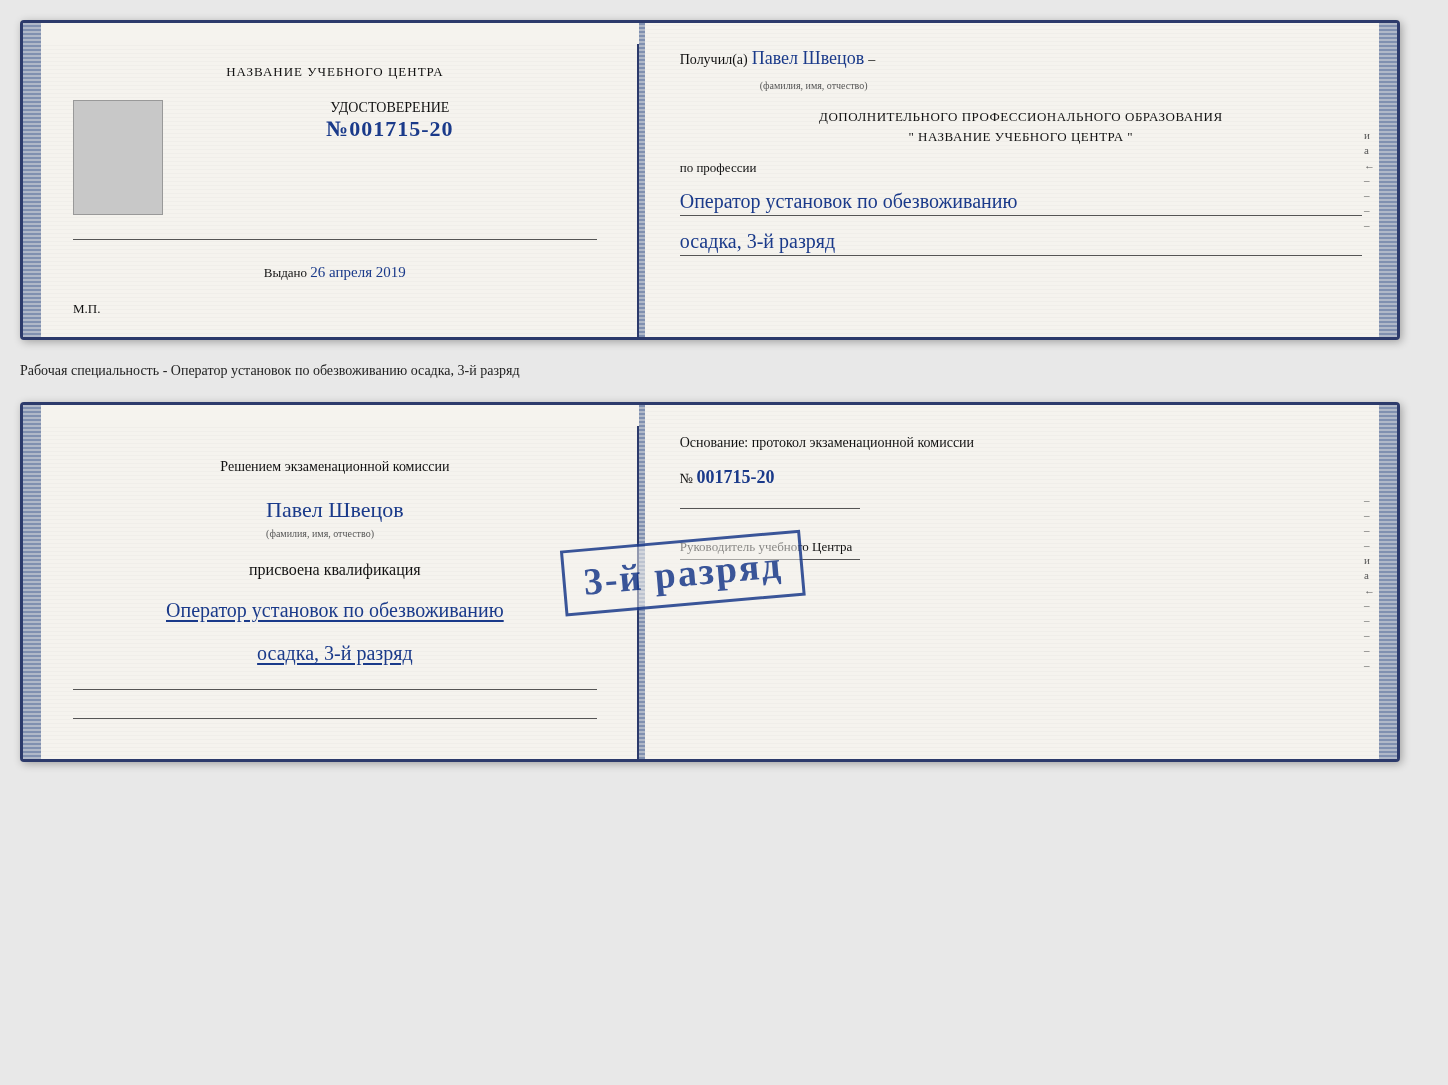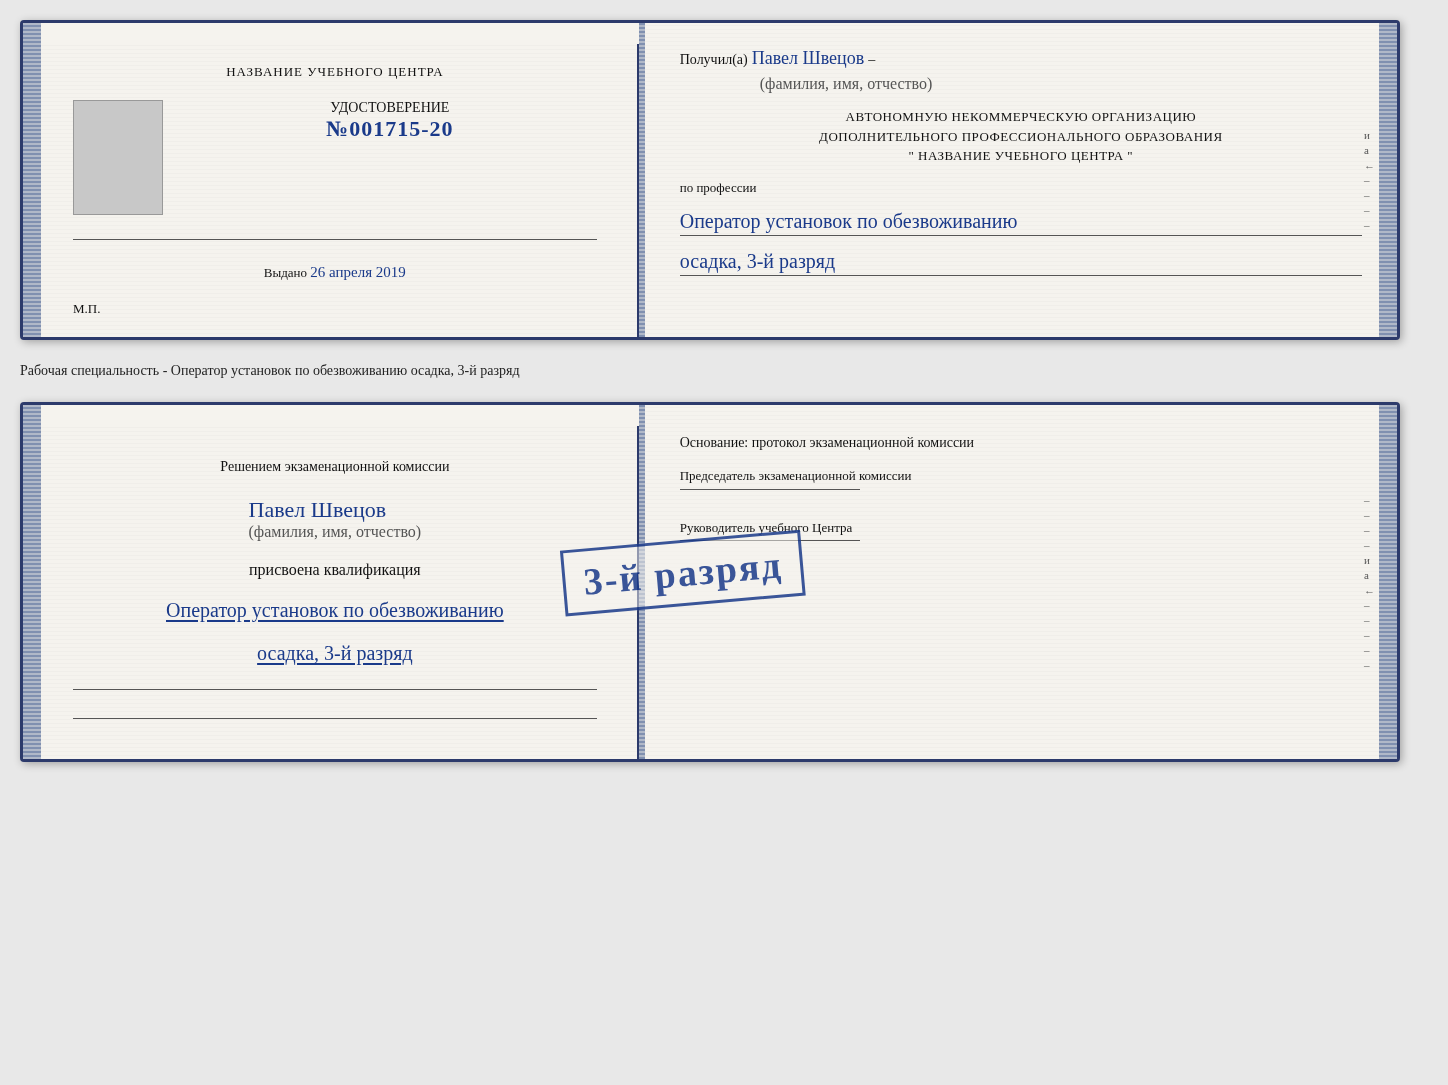--- a/index.html
+++ b/index.html
@@ -162,21 +162,21 @@
       flex-wrap: wrap;
     }
 
     .handwritten {
       font-family: 'Segoe Script', 'Brush Script MT', cursive;
       color: #1a3a8a;
       font-size: 18px;
     }
 
     .small-label {
-      font-size: 16px;
+      font-size: 10px;
       color: #555;
     }
 
     .in-that-line {
       font-size: 14px;
       color: #111;
       display: flex;
       align-items: baseline;
       gap: 6px;
     }
@@ -382,21 +382,20 @@
         <span>Получил(а)</span>
         <span class="handwritten">Павел Швецов</span>
         <span>–</span>
       </div>
       <div style="margin-top:-8px; margin-left:80px;">
         <span class="small-label">(фамилия, имя, отчество)</span>
       </div>
 
 
       <div class="org-text">
-        <div>АВТОНОМНУЮ НЕКОММЕРЧЕСКУЮ ОРГАНИЗАЦИЮ</div>
         <div>ДОПОЛНИТЕЛЬНОГО ПРОФЕССИОНАЛЬНОГО ОБРАЗОВАНИЯ</div>
         <div>"   НАЗВАНИЕ УЧЕБНОГО ЦЕНТРА   "</div>
       </div>
 
       <div class="profession-label">по профессии</div>
       <div class="profession-value">Оператор установок по обезвоживанию</div>
       <div class="profession-value2">осадка, 3-й разряд</div>
 
       <div class="side-letters">
         <span>и</span>
@@ -433,24 +432,27 @@
       <hr class="line-separator">
       <hr class="line-separator">
 
     </div>
 
     <div class="doc-center-strip"></div>
 
     <div class="doc-right" style="justify-content: flex-start; padding-top: 30px; gap: 16px;">
       <div class="basis-label">Основание: протокол экзаменационной комиссии</div>
 
+      <div style="font-size:14px; color:#111;">
+        <span>№</span>
+        <span class="protocol-number">001715-20</span>
+      </div>
 
 
       <div>
-        <div class="chairman-label">Председатель экзаменационной комиссии</div>
         <hr class="line-separator" style="width:180px;">
       </div>
 
       <div style="margin-top: 10px;">
         <div class="director-label">Руководитель учебного Центра</div>
         <hr class="line-separator" style="width:180px;">
       </div>
 
       <div class="side-letters">
         <span>–</span>

